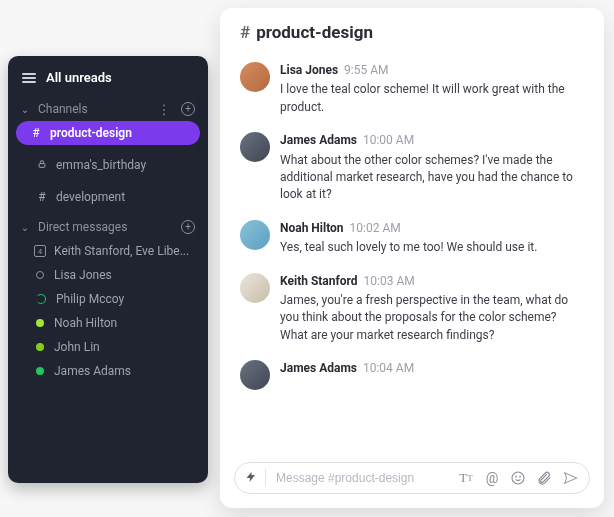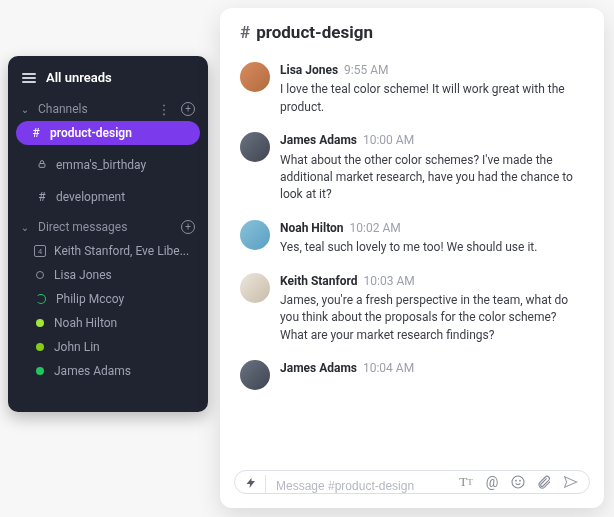--- a/index.html
+++ b/index.html
@@ -11,21 +11,21 @@
     overflow: hidden;
     position: relative;
   }
 
   
   .sidebar {
     position: absolute;
     left: 8px;
     top: 56px;
     width: 200px;
-    height: 356px;
+    height: 427px;
     background: #1f2430;
     border-radius: 10px;
     color: #cfd2da;
     padding: 14px 0 10px 0;
     box-shadow: 0 6px 16px rgba(0,0,0,0.25);
     font-size: 12px;
   }
   .sb-header {
     display: flex;
     align-items: center;
@@ -146,24 +146,24 @@
 
   
   .av-lj { background: linear-gradient(135deg,#d98c5e,#b06a40); }
   .av-ja { background: linear-gradient(135deg,#6b7280,#3f4552); }
   .av-nh { background: linear-gradient(135deg,#89c2d9,#5a9fc2); }
   .av-ks { background: linear-gradient(135deg,#ece6dd,#c8bca8); color:#555; }
 
   
   .composer-wrap { padding: 8px 14px 14px 14px; }
   .composer {
-    height:24px;
+    height:32px;
     border:1px solid #dcdfe6;
     border-radius:18px;
-    display:flex; align-items:flex-end;
+    display:flex; align-items:center;
     padding: 0 8px 0 10px;
     gap:4px;
     background:#fff;
   }
   .composer .bolt { color:#5b5e69; font-size:14px; padding-right:4px; }
   .composer .divider { width:1px; height:18px; background:#e2e4ea; }
   .composer input {
     flex:1; border:none; outline:none; font-size:12px; color:#333;
     background:transparent; padding: 0 6px;
   }

